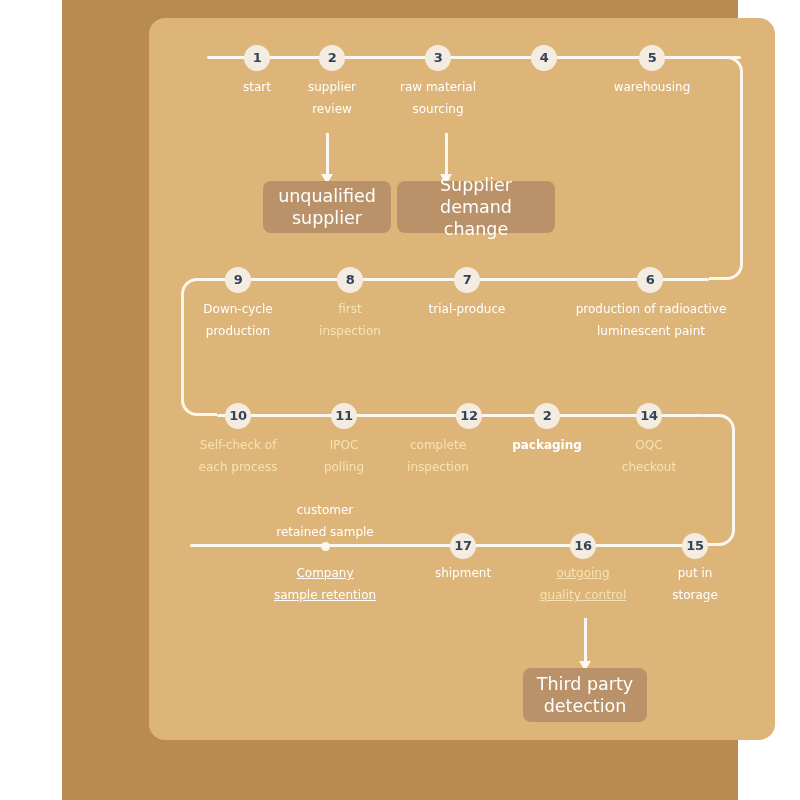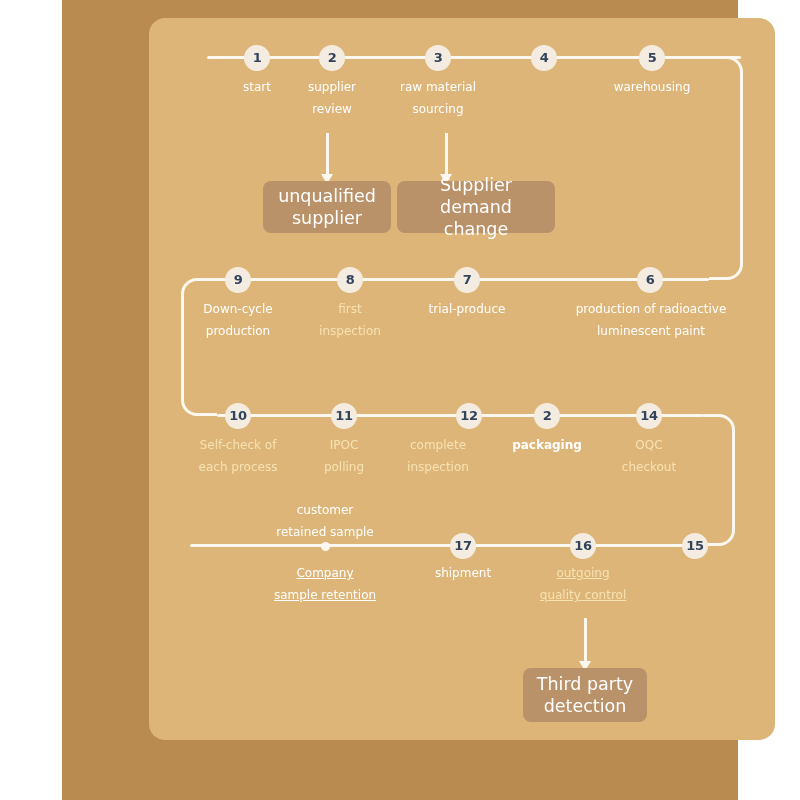--- a/index.html
+++ b/index.html
@@ -205,19 +205,21 @@
     <div class="label" style="left:176px; top:544px; width:200px;text-decoration:underline;">Company
 sample retention</div>
 
     <div class="node" style="left:314px; top:528px;">17</div>
     <div class="node" style="left:434px; top:528px;">16</div>
     <div class="node" style="left:546px; top:528px;">15</div>
 
     <div class="label" style="left:314px; top:544px; width:120px;">shipment</div>
     <div class="label hl" style="left:434px; top:544px; width:170px;text-decoration:underline;">outgoing
 quality control</div>
+    <div class="label" style="left:546px; top:544px; width:100px;">put in
+storage</div>
 
     <div class="arrow" style="left:436px; top:600px; height:44px;"></div>
     <div class="box" style="left:436px; top:650px; width:124px; height:54px;">Third party
 detection</div>
 
   </div>
 </div>
 
 </body></html>

